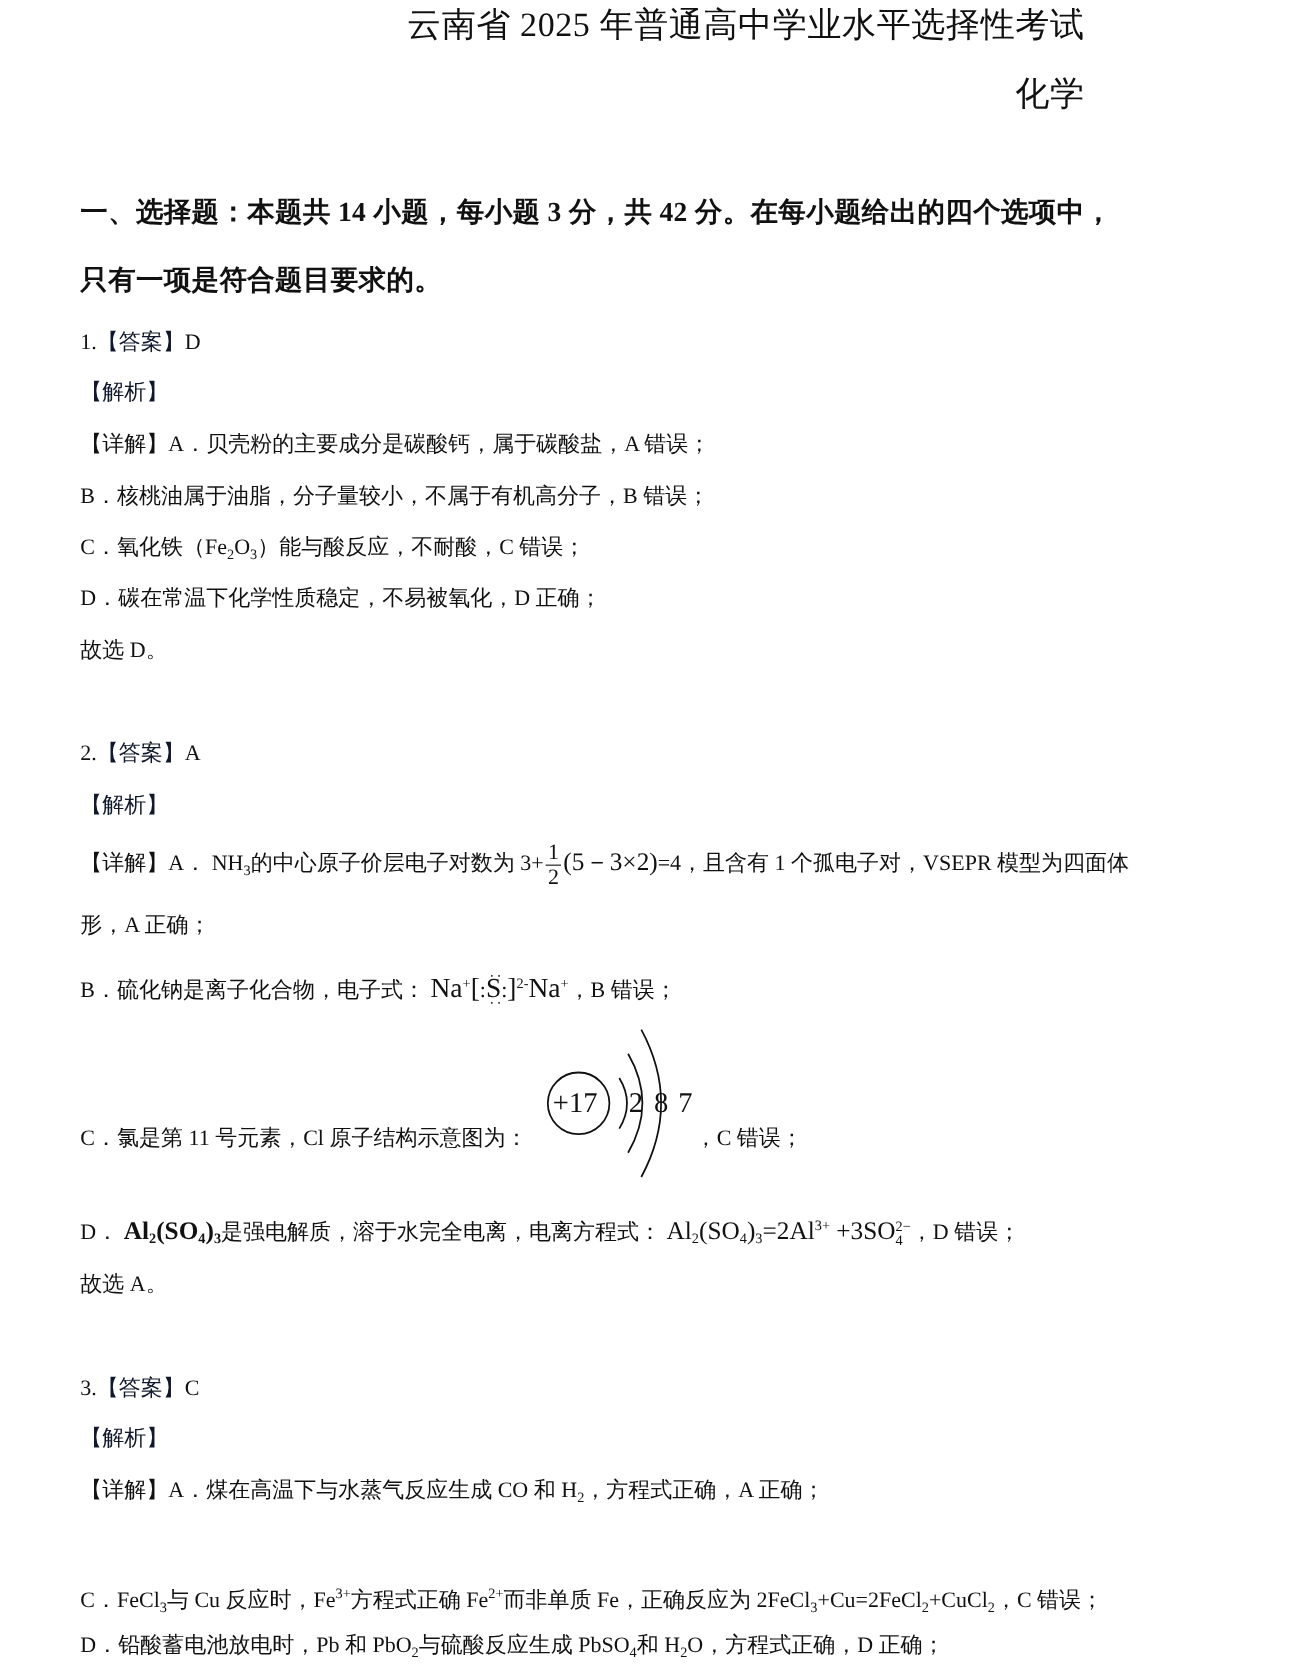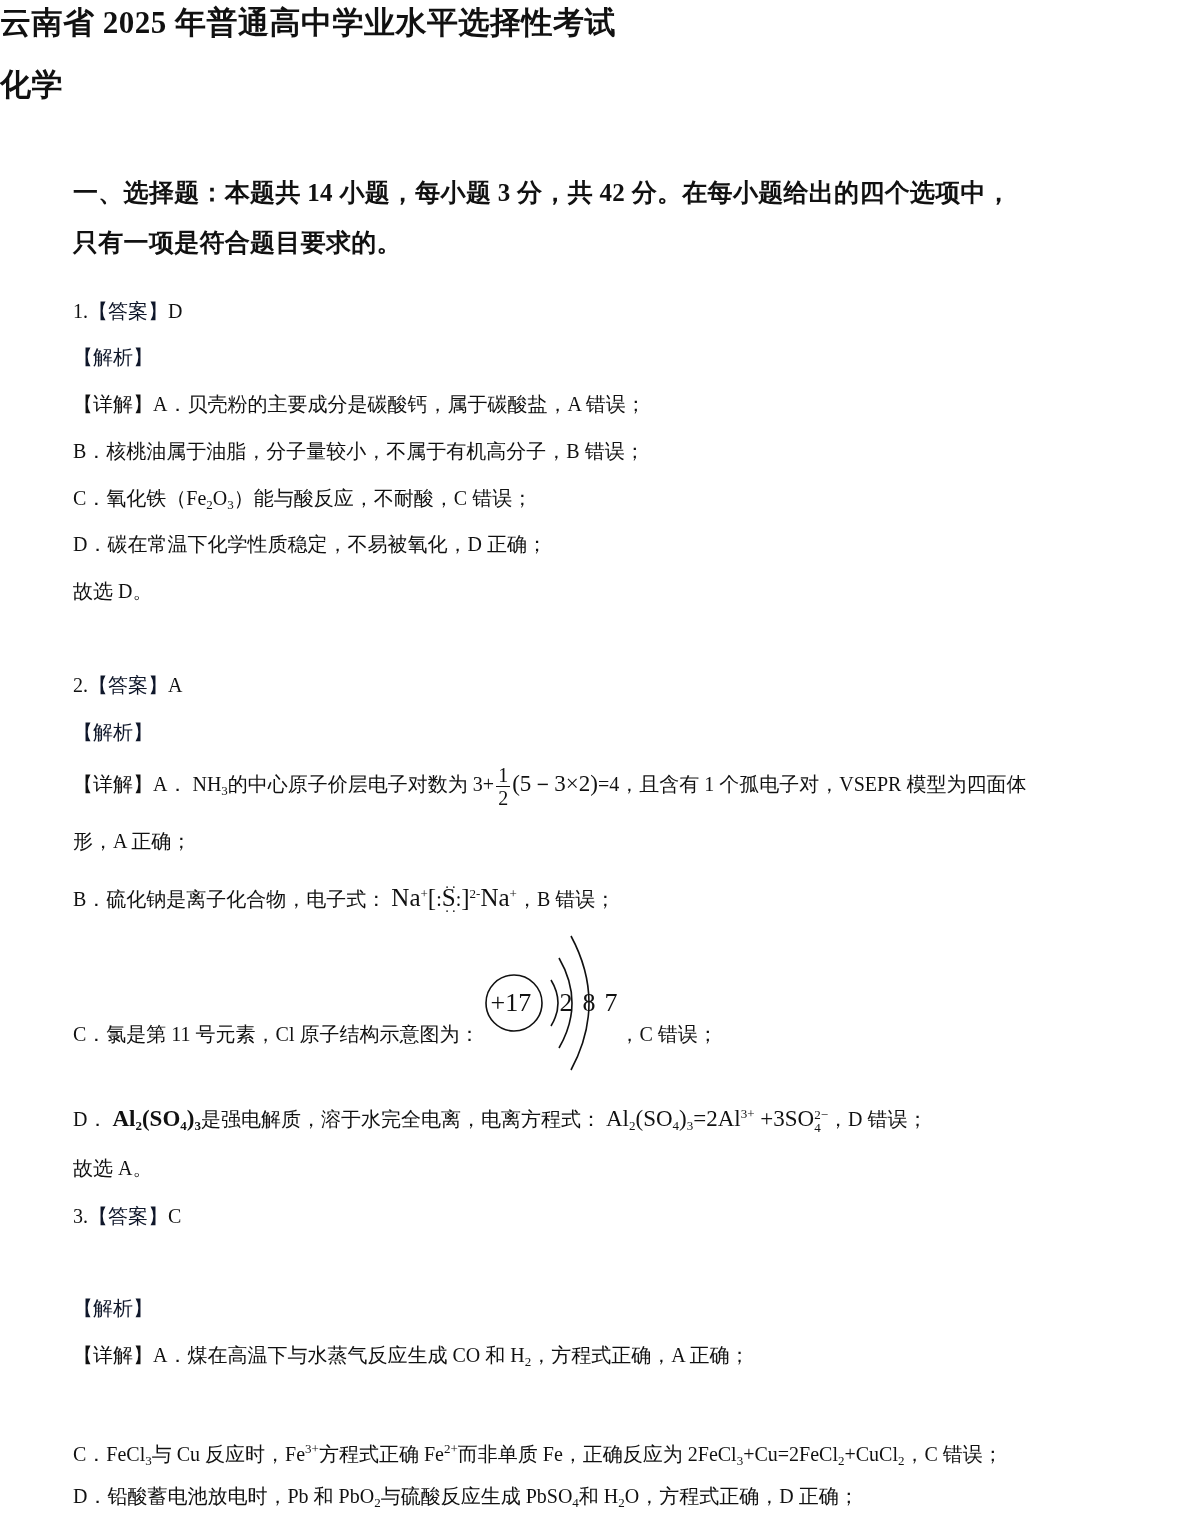--- a/index.html
+++ b/index.html
@@ -2,51 +2,51 @@
 <html><head>
 <meta charset="utf-8">
 <style>
   html, body { margin: 0; padding: 0; background: #ffffff; }
   body {
     width: 1190px; height: 1515px; overflow: hidden; position: relative;
     font-family: "Liberation Serif", "DejaVu Serif", serif; color: #111;
   }
   .page { position: absolute; left: 0; top: 0; width: 1190px; height: 1515px; }
   .title {
-    position: absolute; left: 0; width: 986px; text-align: left;
-    font-weight: bold; font-size: 31px; letter-spacing: 0.5px;
+    position: absolute; left: 0; width: 986px; text-align: right;
+    font-weight: normal; font-size: 31px; letter-spacing: 0.5px;
   }
   .t1 { top: 2px; }
   .t2 { top: 64px; }
   .section {
     position: absolute; left: 73px; font-weight: bold; font-size: 25px; letter-spacing: 0.3px; font-family: Liberation Serif, serif;
   }
   .line {
     position: absolute; left: 73px; font-size: 20px; white-space: nowrap; line-height: 26px;
   }
   .blue { color: #0f172a; }
   sub { font-size: 13px; vertical-align: -4px; }
   sup { font-size: 13px; vertical-align: 8px; }
   .frac { display: inline-block; vertical-align: middle; text-align: center; line-height: 22px; font-size: 20px; margin: 0 2px; }
   .frac .num { display: block; border-bottom: 1px solid #111; padding: 0 2px; }
   .frac .den { display: block; }
   .big { font-size: 27px; font-weight: bold; }
   .formula { font-size: 25px; }
-  .atom-diagram { display: inline-block; vertical-align: middle; }
+  .atom-diagram { display: inline-block; vertical-align: middle; margin-left: 12px; }
 </style>
 </head>
 <body>
 
 <div class="page">
 
   <div class="title t1">云南省 2025 年普通高中学业水平选择性考试</div>
   <div class="title t2">化学</div>
 
   <div class="section" style="top:176px;">一、选择题：本题共 14 小题，每小题 3 分，共 42 分。在每小题给出的四个选项中，</div>
-  <div class="section" style="top:226px;text-align:center;">只有一项是符合题目要求的。</div>
+  <div class="section" style="top:238px;text-align:center;">只有一项是符合题目要求的。</div>
 
   <div class="line" style="top:298px;">
     <span>1.</span><span class="blue">【答案】</span><span>D</span>
   </div>
   <div class="line blue" style="top:344px;">【解析】</div>
   <div class="line" style="top:391px;">
     <span>【详解】</span><span>A．贝壳粉的主要成分是碳酸钙，属于碳酸盐，A 错误；</span>
   </div>
   <div class="line" style="top:438px;">B．核桃油属于油脂，分子量较小，不属于有机高分子，B 错误；</div>
   <div class="line" style="top:485px;">
@@ -86,21 +86,21 @@
     </span><span>，C 错误；</span>
   </div>
 
   <div class="line" style="top:1097px; line-height:34px;">
     <span>D．</span>
     <span class="big" style="font-size:23px;"><span>Al</span><sub>2</sub><span>(SO</span><sub>4</sub><span>)</span><sub>3</sub></span><span>是强电解质，溶于水完全电离，电离方程式：</span>
     <span style="font-size:23px;"><span>Al</span><sub>2</sub><span>(SO</span><sub>4</sub><span>)</span><sub>3</sub><span>=2Al</span><sup>3+</sup><span> +3SO</span><span style="display:inline-block; vertical-align:middle; line-height:13px; font-size:13px;"><span style="display:block;">2−</span><span style="display:block;">4</span></span></span><span>，D 错误；</span>
   </div>
   <div class="line" style="top:1155px;">故选 A。</div>
 
-  <div class="line" style="top:1203px;">
+  <div class="line" style="top:1249px;">
     <span>3.</span><span class="blue">【答案】</span><span>C</span>
   </div>
   <div class="line blue" style="top:1295px;">【解析】</div>
   <div class="line" style="top:1342px;">
     <span>【详解】</span><span>A．煤在高温下与水蒸气反应生成 CO 和 H</span><sub>2</sub><span>，方程式正确，A 正确；</span>
   </div>
   <div class="line" style="top:1436px;">
     <span>C．FeCl</span><sub>3</sub><span>与 Cu 反应时，Fe</span><sup>3+</sup><span>方程式正确 Fe</span><sup>2+</sup><span>而非单质 Fe，正确反应为 2FeCl</span><sub>3</sub><span>+Cu=2FeCl</span><sub>2</sub><span>+CuCl</span><sub>2</sub><span>，C 错误；</span>
   </div>
   <div class="line" style="top:1483px;text-align:center;">

